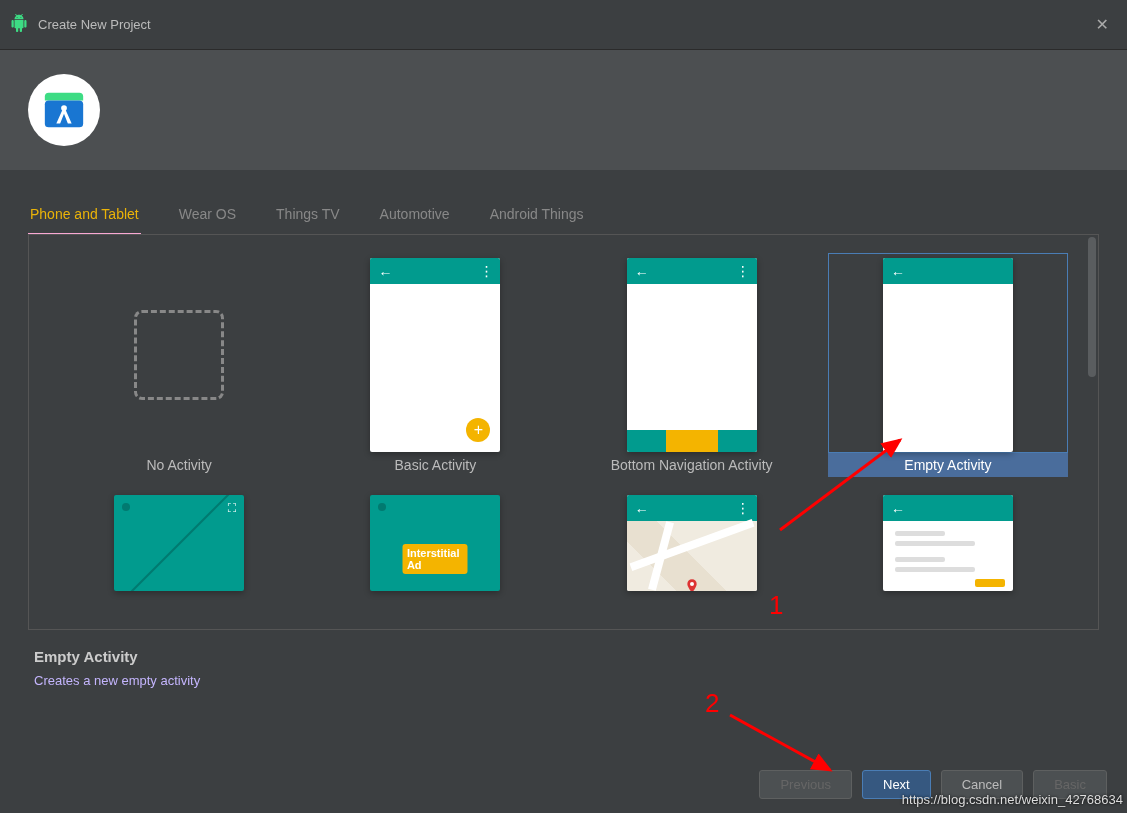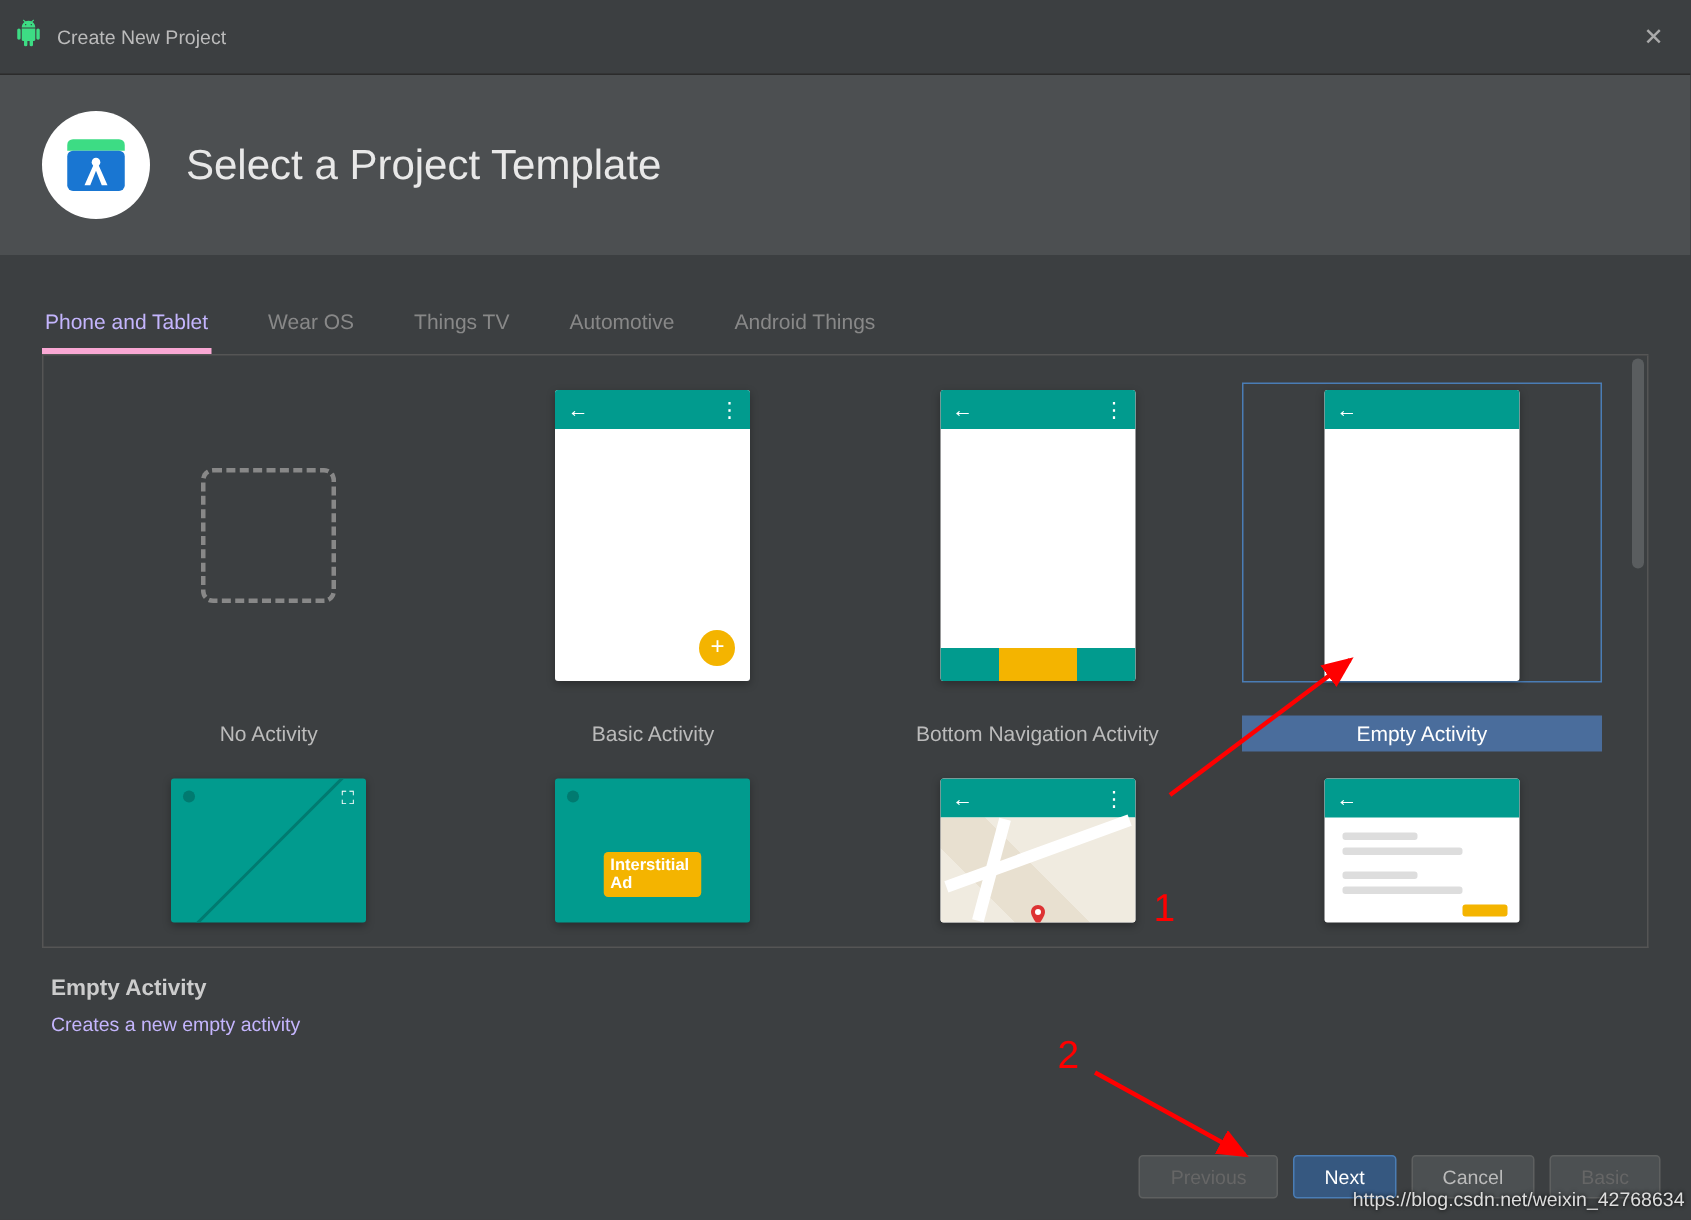--- a/index.html
+++ b/index.html
@@ -53,22 +53,22 @@
   margin-bottom: 0;
 }
 .tab {
   padding: 6px 2px 10px 2px;
   font-size: 14px;
   color: #888;
   cursor: pointer;
   border-bottom: 2px solid transparent;
 }
 .tab.active {
-  color: #c4b5fd;
-  border-bottom: 4px solid #f9a8d4;
+  color: #eab308;
+  border-bottom: 1px solid #f9a8d4;
 }
 .gallery-wrap {
   border: 1px solid #555;
   border-top: none;
   height: 395px;
   position: relative;
   overflow: hidden;
 }
 .scrollbar {
   position: absolute;
@@ -120,21 +120,21 @@
   display: flex;
   align-items: center;
   justify-content: space-between;
   padding: 0 8px;
 }
 .thumb .top .arrow { color: #fff; font-size: 14px; }
 .thumb .top .dots { color: #fff; font-size: 14px; letter-spacing: -1px; }
 .template-label {
   font-size: 14px;
   color: #bbbbbb;
-  margin-top: 22px;
+  margin-top: 0;
   text-align: center;
   padding: 4px 0;
   width: 240px;
 }
 .template.selected .template-label {
   background: #4a6d9c;
   color: #fff;
 }
 .no-activity-box {
   width: 90px; height: 90px;
@@ -241,21 +241,20 @@
 
 <div class="header">
   <div class="logo-circle">
     <svg width="46" height="46" viewBox="0 0 48 48">
       <path fill="#3ddc84" d="M8 6 h32 a4 4 0 0 1 4 4 v4 H4 v-4 a4 4 0 0 1 4-4 z"></path>
       <rect x="4" y="14" width="40" height="28" rx="4" fill="#1976d2"></rect>
       <path d="M24 20 L16 38 h4 l4-10 4 10 h4 z" fill="#fff"></path>
       <circle cx="24" cy="22" r="3" fill="#fff"></circle>
     </svg>
   </div>
-  <h1>Select a Project Template</h1>
 </div>
 
 <div class="body-area">
   <div class="tabs">
     <div class="tab active">Phone and Tablet</div>
     <div class="tab">Wear OS</div>
     <div class="tab">Things TV</div>
     <div class="tab">Automotive</div>
     <div class="tab">Android Things</div>
   </div>

